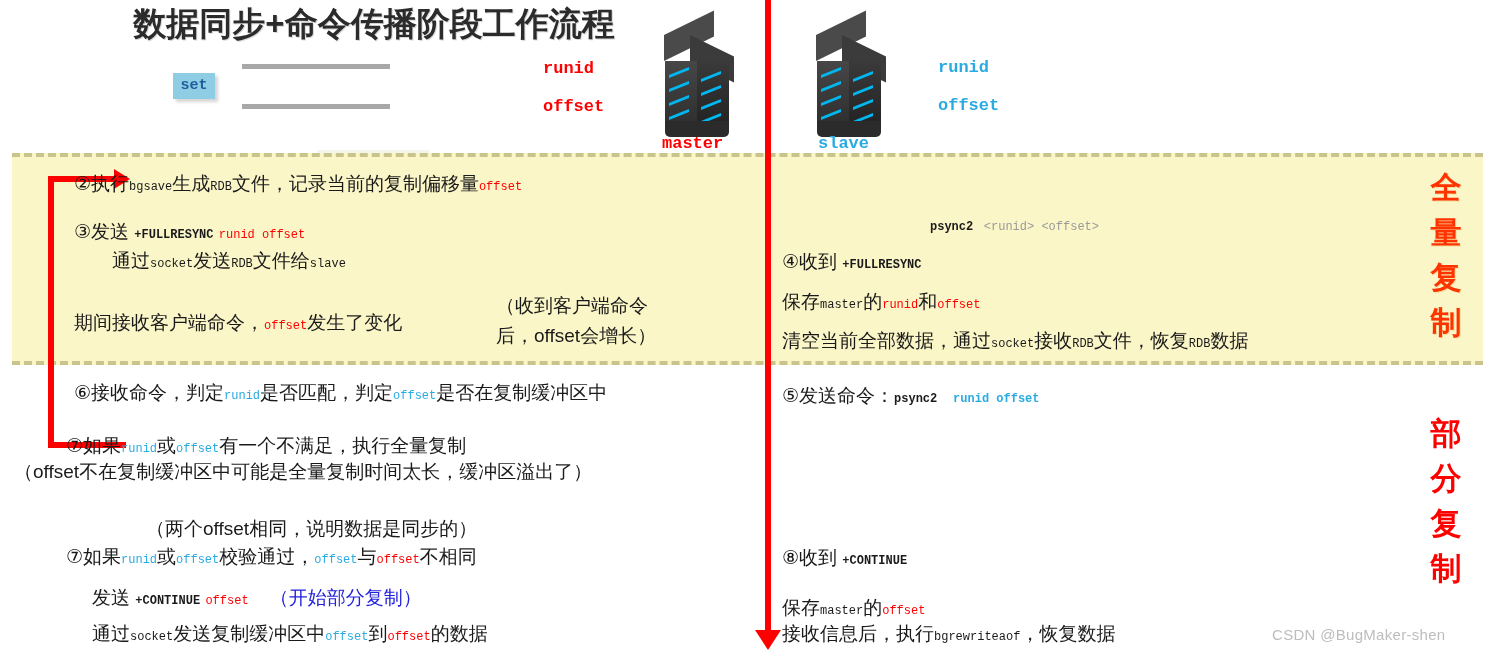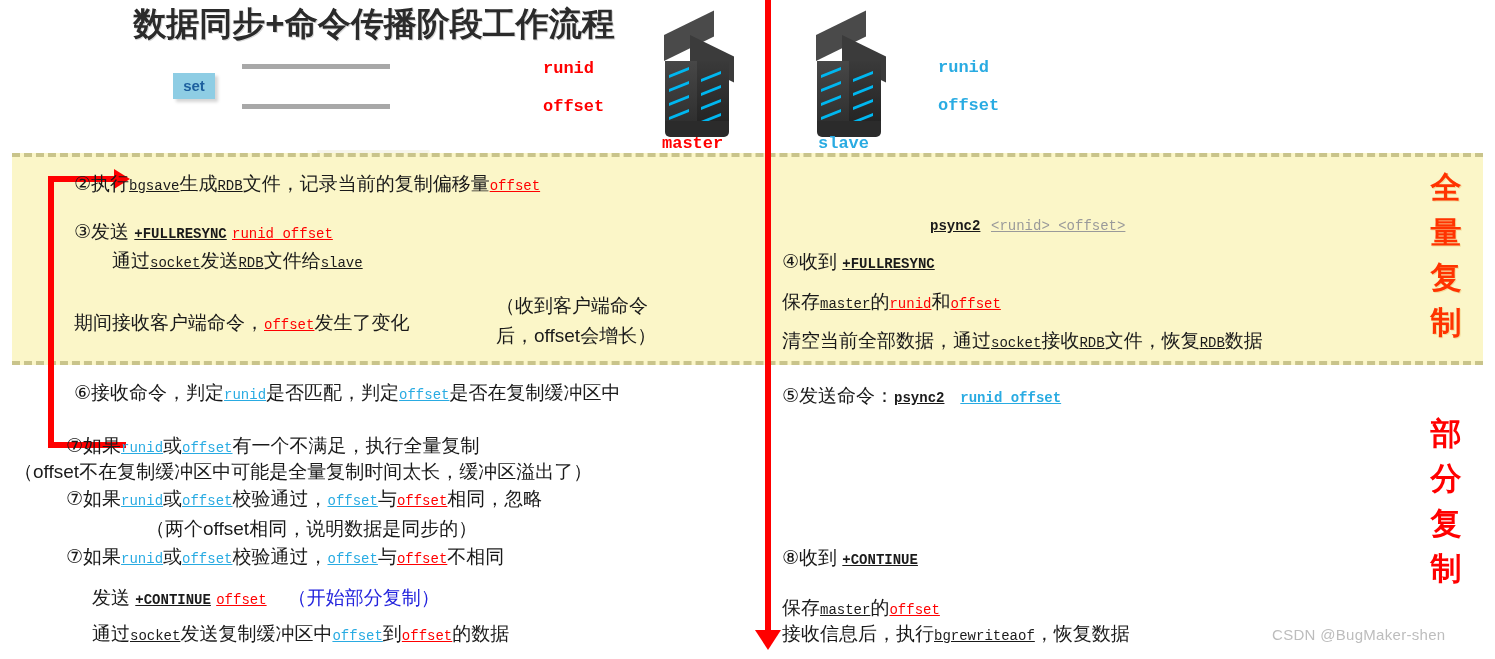--- a/index.html
+++ b/index.html
@@ -33,21 +33,21 @@
 
   
   #set-box{
     position:absolute;left:173px;top:73px;
     width:42px;height:26px;
     background:#8ecde4;
     box-shadow:3px 3px 3px rgba(0,0,0,.17);
   }
   #set-box span{
     display:block;line-height:26px;text-align:center;
-    font-family:Liberation Sans, sans-serif;
+    font-family:Liberation Mono, monospace;
     font-size:15px;font-weight:bold;color:#1d5f9e;
   }
 
   
   .buf-bar{
     position:absolute;left:242px;width:148px;height:5px;
     background:#a8a8a8;
   }
   #buf-bar-top{top:64px;}
   #buf-bar-bottom{top:104px;}
@@ -125,21 +125,21 @@
   }
 
   
   .line{
     position:absolute;
     font-size:19px;
     color:#1a1a1a;
     white-space:nowrap;
     line-height:1;
   }
-  .line .mono{font-size:14px;text-decoration:underline;}
+  .line .mono{font-size:12px;}
 
   
   #ret-v{position:absolute;left:48px;top:176px;width:6px;height:272px;background:#ff0000;}
   #ret-h-top{position:absolute;left:48px;top:176px;width:70px;height:6px;background:#ff0000;}
   #ret-h-bot{position:absolute;left:48px;top:442px;width:78px;height:6px;background:#ff0000;}
   #ret-head{
     position:absolute;left:114px;top:169px;
     width:0;height:0;
     border-top:10px solid transparent;
     border-bottom:10px solid transparent;
@@ -278,23 +278,20 @@
   <div class="line" style="left:74px;top:383px;">
     <span>⑥接收命令，判定</span><span class="mono blue">runid</span><span>是否匹配，判定</span><span class="mono blue">offset</span><span>是否在复制缓冲区中</span>
   </div>
 
   <div class="line" style="left:66px;top:436px;">
     <span>⑦如果</span><span class="mono blue">runid</span><span>或</span><span class="mono blue">offset</span><span>有一个不满足，执行全量复制</span>
   </div>
 
   <div class="line darkblue" style="left:14px;top:462px;font-size:19px;">（offset不在复制缓冲区中可能是全量复制时间太长，缓冲区溢出了）</div>
 
-  <div class="line" style="left:66px;top:489px;">
-    <span>⑦如果</span><span class="mono blue">runid</span><span>或</span><span class="mono blue">offset</span><span>校验通过，</span><span class="mono blue">offset</span><span>与</span><span class="mono red">offset</span><span>相同，忽略</span>
-  </div>
 
   <div class="line darkblue" style="left:146px;top:519px;font-size:19px;">（两个offset相同，说明数据是同步的）</div>
 
   <div class="line" style="left:66px;top:547px;">
     <span>⑦如果</span><span class="mono blue">runid</span><span>或</span><span class="mono blue">offset</span><span>校验通过，</span><span class="mono blue">offset</span><span>与</span><span class="mono red">offset</span><span>不相同</span>
   </div>
 
   <div class="line" style="left:92px;top:588px;">
     <span>发送 </span><span class="mono bold">+CONTINUE</span><span>&nbsp;</span><span class="mono red">offset</span><span>&nbsp;&nbsp;&nbsp;&nbsp;</span><span class="darkblue">（开始部分复制）</span>
   </div>

